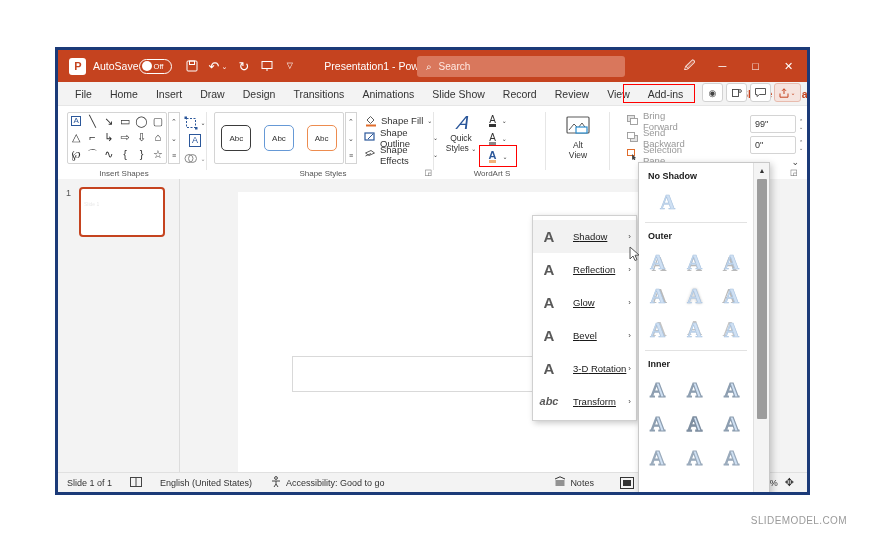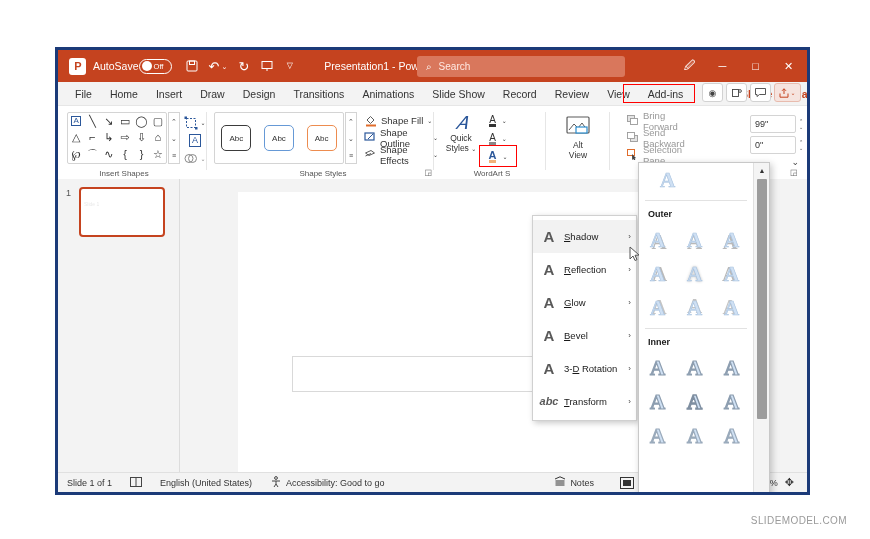--- a/index.html
+++ b/index.html
@@ -246,21 +246,21 @@
   }
   .fx-item {
     height: 33px; display: flex; align-items: center;
     padding: 0 5px; position: relative; font-size: 9.5px; color: #1a1a1a;
   }
   .fx-item.hover { background: #f2f2f2; }
   .fx-item .gly {
     width: 22px; text-align: center; font-size: 15px;
     color: #595959; font-weight: bold; line-height: 1;
   }
-  .fx-item .lbl { margin-left: 4px; }
+  .fx-item .lbl { margin-left: 13px; text-decoration: underline; }
   .fx-item .lbl u { text-decoration: underline; }
   .fx-item .arr { position: absolute; right: 5px; font-size: 8px; color: #444; }
   .cursor-arrow { position: absolute; left: 571px; top: 196px; z-index: 60; }
 
   
   .sh-menu {
     position: absolute; left: 580px; top: 112px;
     width: 132px; height: 380px;
     background: #ffffff;
     border: 1px solid #c8c8c8;
@@ -682,20 +682,21 @@
 
     <div class="cursor-arrow">
       <svg width="12" height="16" viewBox="0 0 12 16">
           <path d="M1 1 L1 13 L4 10 L6 14.5 L8 13.6 L6 9.3 L10 9 Z" fill="#ffffff" stroke="#555" stroke-width="1"></path>
         </svg>
     </div>
 
     <div class="sh-menu">
       <div class="sh-scrollarea">
 
+        <div class="sh-sec-label">No Shadow</div>
         <div class="sh-row sh-noshadow-row">
           <div class="sh-cell">
               <span class="A">A</span>
             </div>
         </div>
         <div class="sh-div"></div>
 
         <div class="sh-sec-label">Outer</div>
         <div class="sh-row">
           <div class="sh-cell">

